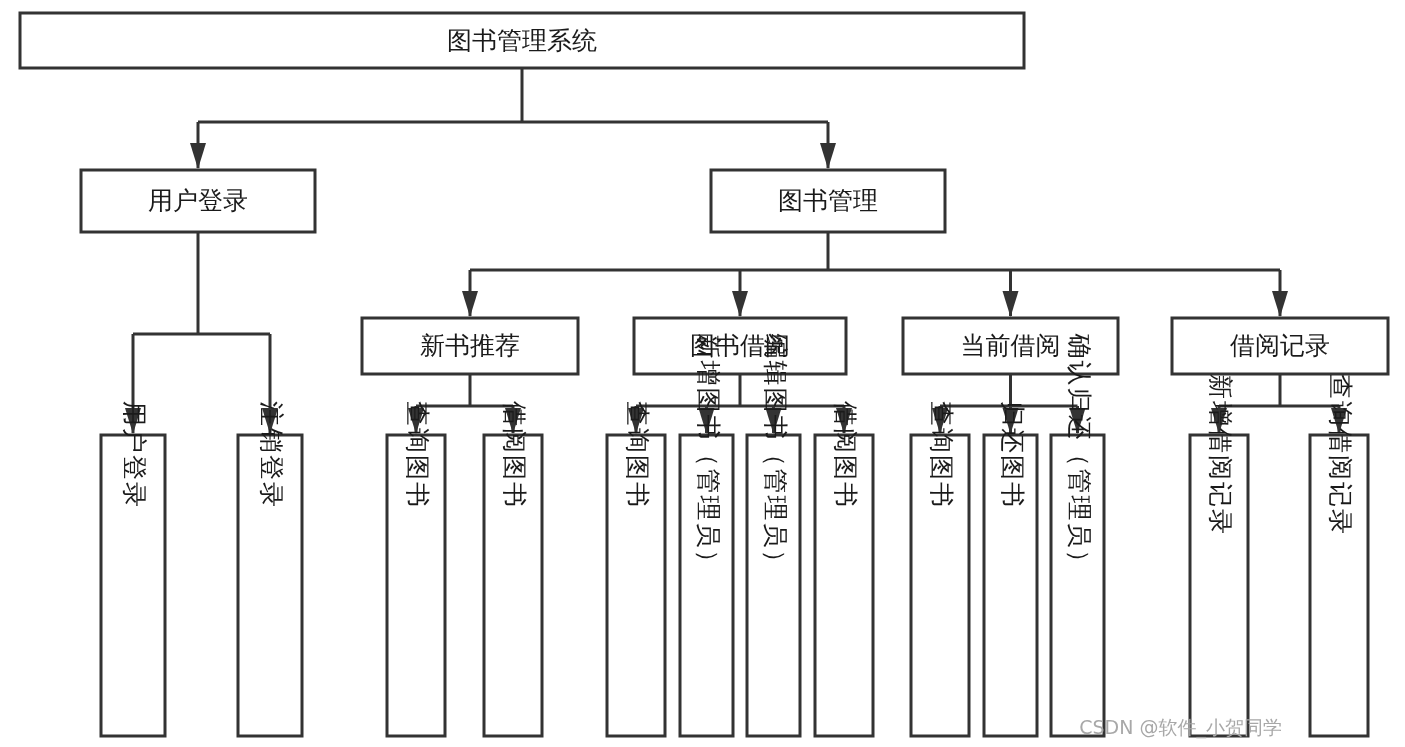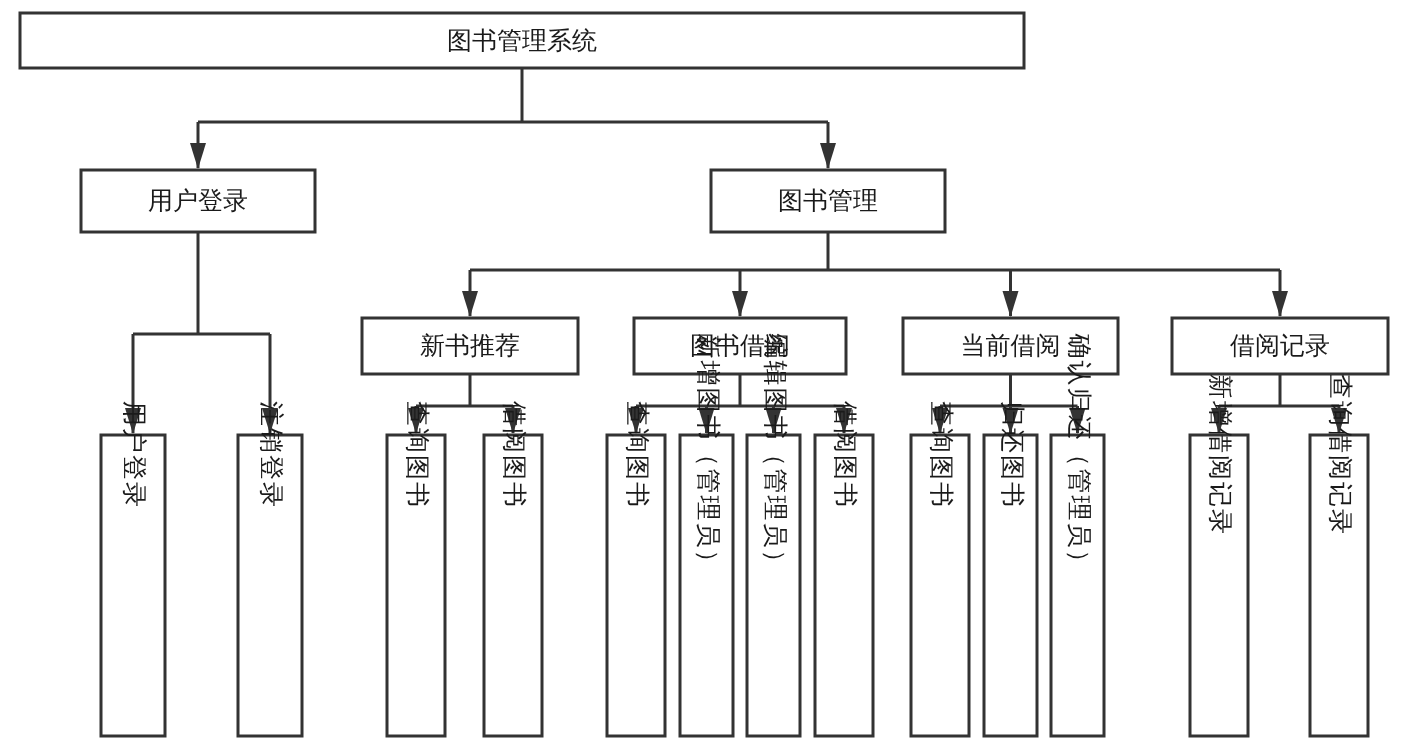--- a/index.html
+++ b/index.html
@@ -204,13 +204,14 @@
         <g>
           <rect x="1190" y="435" width="58" height="301" class="node-box"></rect>
           <text x="0" y="0" class="node-label-vertical" transform="translate(1219 455) rotate(90)" text-anchor="start" dominant-baseline="middle">新增借阅记录</text>
         </g>
         <g>
           <rect x="1310" y="435" width="58" height="301" class="node-box"></rect>
           <text x="0" y="0" class="node-label-vertical" transform="translate(1339 455) rotate(90)" text-anchor="start" dominant-baseline="middle">查询借阅记录</text>
         </g>
       </g>
   </svg>
+  <div class="watermark">CSDN @软件_小贺同学</div>
 </div>
 
 </body></html>

